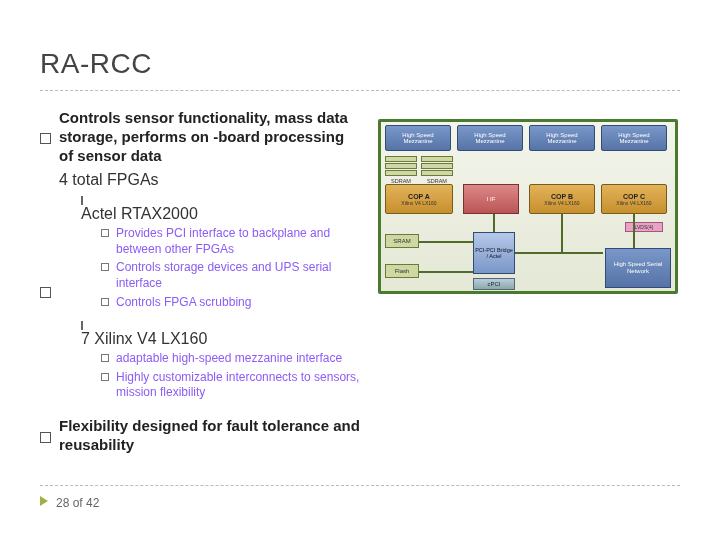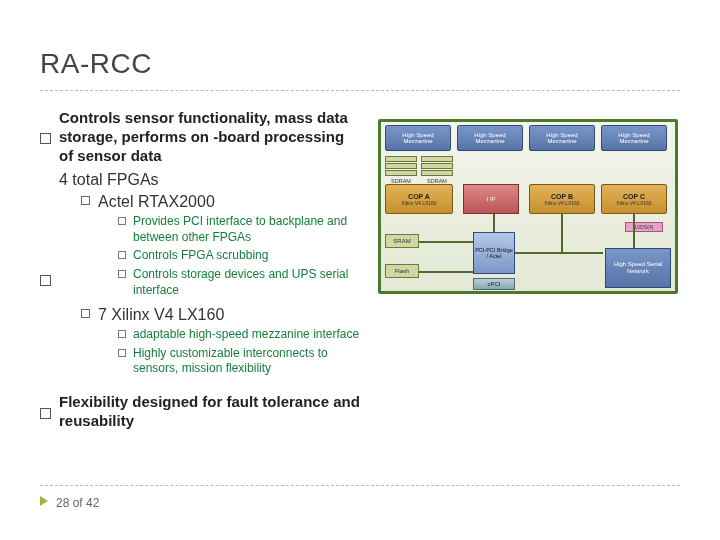--- a/index.html
+++ b/index.html
@@ -8,26 +8,26 @@
   .title { font-size: 28px; font-weight: 400; color: #444; margin-bottom: 10px; letter-spacing: 0.5px; }
   .dashed { border: none; border-top: 1.5px dashed #bbb; margin-bottom: 18px; }
   .content-row { display: flex; gap: 18px; }
   .left-col { flex: 0 0 320px; }
   .right-col { flex: 1 1 auto; padding-top: 10px; }
   ul { list-style: none; }
   .l1 > li { display: flex; align-items: center; margin-bottom: 6px; }
   .l1 > li > .box { flex: 0 0 11px; height: 11px; border: 1.5px solid #555; margin: 3px 8px 0 0; }
   .l1 > li > .txt { font-size: 15px; font-weight: 700; color: #222; line-height: 1.25; }
   .l2 { margin-left: 22px; margin-top: 4px; margin-bottom: 6px; }
-  .l2 > li { display: flex; align-items: flex-start; margin-bottom: 4px; }
+  .l2 > li { display: flex; align-items: flex-start; margin-bottom: 4px; flex-direction: column; }
   .l2 > li > .box { flex: 0 0 9px; height: 9px; border: 1.2px solid #666; margin: 3px 8px 0 0; }
   .l3 { margin-left: 20px; margin-top: 3px; margin-bottom: 4px; }
   .l3 > li { display: flex; align-items: flex-start; margin-bottom: 3px; }
   .l3 > li > .box { flex: 0 0 8px; height: 8px; border: 1px solid #777; margin: 3px 7px 0 0; }
-  .l3 > li > .txt { font-size: 12px; font-weight: 400; color: #15803d; line-height: 1.3; }
+  .l3 > li > .txt { font-size: 12px; font-weight: 400; color: #8b5cf6; line-height: 1.3; }
   .footer { position: absolute; left: 40px; bottom: 30px; right: 40px; }
   .dashed2 { border: none; border-top: 1.5px dashed #bbb; margin-bottom: 10px; }
   .pg { display: flex; gap: 8px; font-size: 12px; color: #666; }
   .tri { width: 0; height: 0; border-top: 5px solid transparent; border-bottom: 5px solid transparent; border-left: 8px solid #9db34a; }
   
   .diag { position: relative; width: 300px; height: 175px; background: linear-gradient(#f3f5ec,#e4e8d5); border: 3px solid #4a7a2d; border-radius: 2px; }
   .hs { position: absolute; top: 3px; height: 26px; width: 66px; background: linear-gradient(#7a97c9,#5673a7); border: 1px solid #334b74; border-radius: 2px; font-size: 6px; color: #fff; display: flex; align-items: center; justify-content: center; text-align: center; }
   .hs1 { left: 4px; } .hs2 { left: 76px; } .hs3 { left: 148px; } .hs4 { left: 220px; }
   .stack { position: absolute; top: 34px; width: 32px; display: flex; flex-direction: column; gap: 1px; }
   .stack .bar { height: 6px; background: #cfd7a3; border: 1px solid #6a7a3a; }
@@ -69,25 +69,25 @@
                 <span class="box"></span>
                 <div style="flex:1">
                   <span class="txt">Actel RTAX2000</span>
                   <ul class="l3">
                     <li>
                         <span class="box"></span>
                         <span class="txt">Provides PCI interface to backplane and between other FPGAs</span>
                       </li>
                     <li>
                         <span class="box"></span>
-                        <span class="txt">Controls FPGA scrubbing</span>
+                        <span class="txt">Controls storage devices and UPS serial interface</span>
                       </li>
                     <li>
                         <span class="box"></span>
-                        <span class="txt">Controls storage devices and UPS serial interface</span>
+                        <span class="txt">Controls FPGA scrubbing</span>
                       </li>
                   </ul>
                 </div>
               </li>
               <li>
                 <span class="box"></span>
                 <div style="flex:1">
                   <span class="txt">7 Xilinx V4 LX160</span>
                   <ul class="l3">
                     <li>

